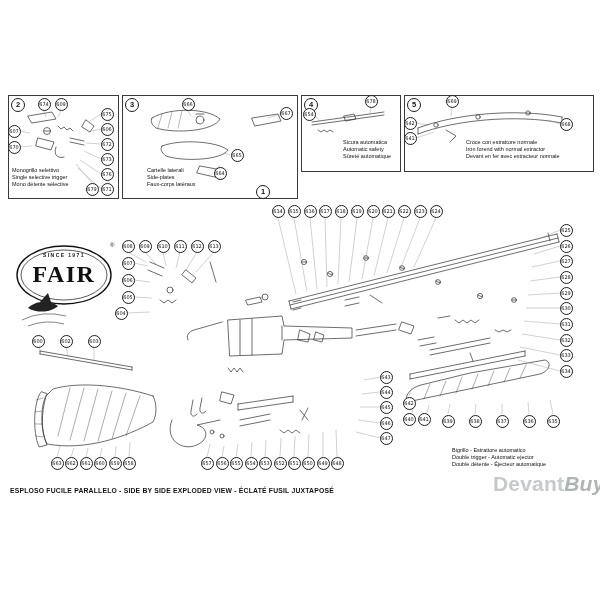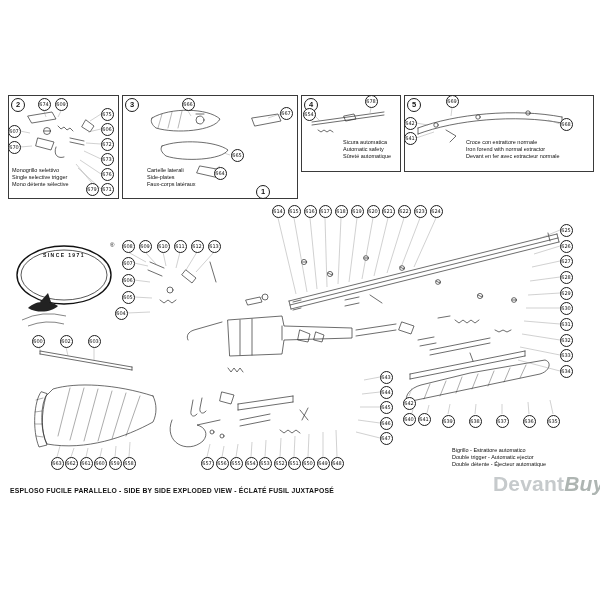--- a/index.html
+++ b/index.html
@@ -159,20 +159,21 @@
 
   <div class="logo">
     <svg width="104" height="96" viewBox="0 0 104 96">
       <ellipse cx="50" cy="33" rx="47" ry="29" fill="none" stroke="#111" stroke-width="1.4"></ellipse>
       <ellipse cx="50" cy="33" rx="43" ry="25" fill="none" stroke="#111" stroke-width="0.7"></ellipse>
       <path d="M14,66 C22,58 36,58 44,64 C38,70 24,72 14,66 Z" fill="#222" stroke="none"></path>
       <path d="M26,60 l8,-9 l3,9 Z" fill="#222" stroke="none"></path>
       <path d="M8,78 q20,-10 44,-4 M14,84 q18,-7 36,-2" fill="none" stroke="#333" stroke-width="0.6"></path>
     </svg>
     <span class="logo-since">SINCE 1971</span>
+    <span class="logo-name">FAIR</span>
     <span class="logo-reg">®</span>
   </div>
 
   <div class="layer">
       <div class="callout" style="left: 37.5px; top: 97.5px;">674</div>
       <div class="callout" style="left: 54.5px; top: 97.5px;">609</div>
       <div class="callout" style="left: 7.5px; top: 124.5px;">607</div>
       <div class="callout" style="left: 7.5px; top: 140.5px;">670</div>
       <div class="callout" style="left: 100.5px; top: 107.5px;">675</div>
       <div class="callout" style="left: 100.5px; top: 122.5px;">606</div>

